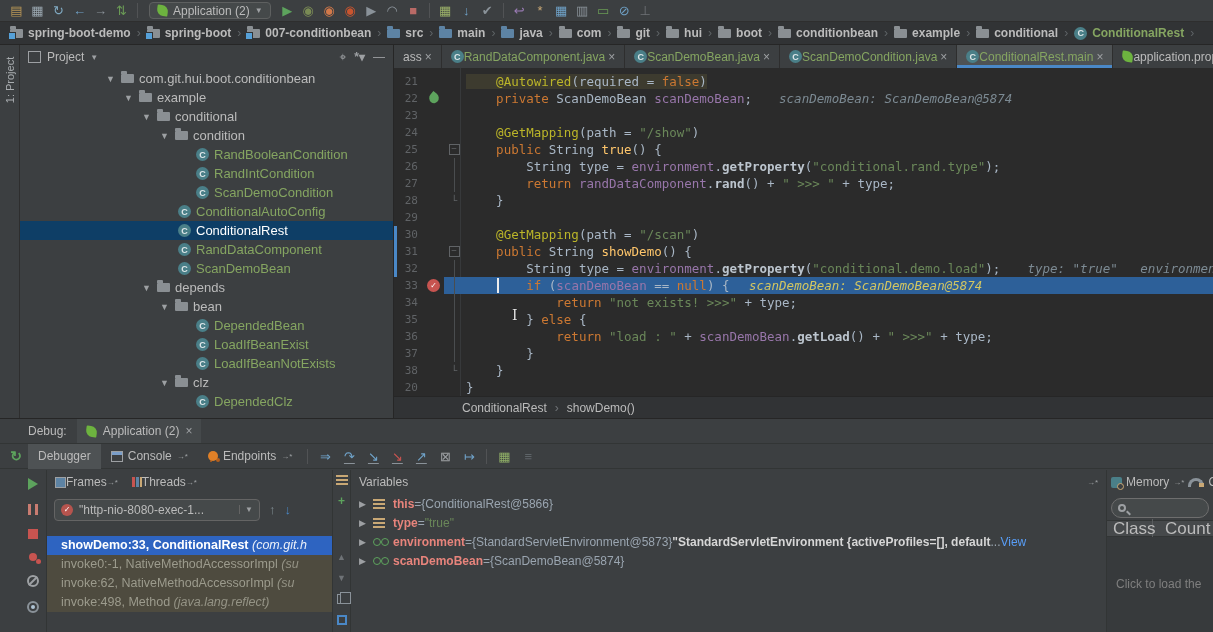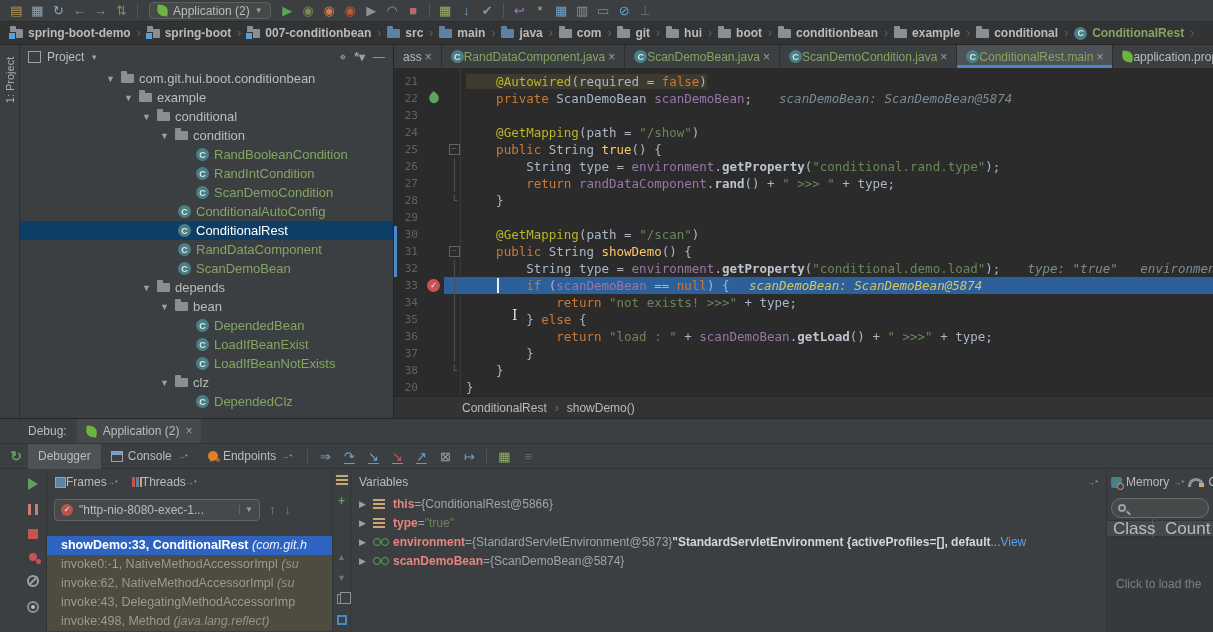--- a/index.html
+++ b/index.html
@@ -496,21 +496,20 @@
           <span class="txt">"http-nio-8080-exec-1...</span>
           <span class="dd">▼</span>
         </span>
         <span class="arrow-up">↑</span>
         <span class="arrow-dn">↓</span>
       </div>
       <div class="frame-list" id="frlist">
           <div class="frow sel"><span>showDemo:33, ConditionalRest </span><span class="tail">(com.git.h</span></div>
           <div class="frow lib"><span>invoke0:-1, NativeMethodAccessorImpl </span><span class="tail">(su</span></div>
           <div class="frow lib"><span>invoke:62, NativeMethodAccessorImpl </span><span class="tail">(su</span></div>
-          <div class="frow lib"><span>invoke:43, DelegatingMethodAccessorImp</span></div>
           <div class="frow lib"><span>invoke:498, Method </span><span class="tail">(java.lang.reflect)</span></div>
         </div>
     </div>
 
     <div class="vstrip">
       <span class="vi-fields"></span>
       <span class="addw">+</span>
       <span style="height:24px"></span>
       <span class="tri">▲</span>
       <span class="tri">▼</span>

